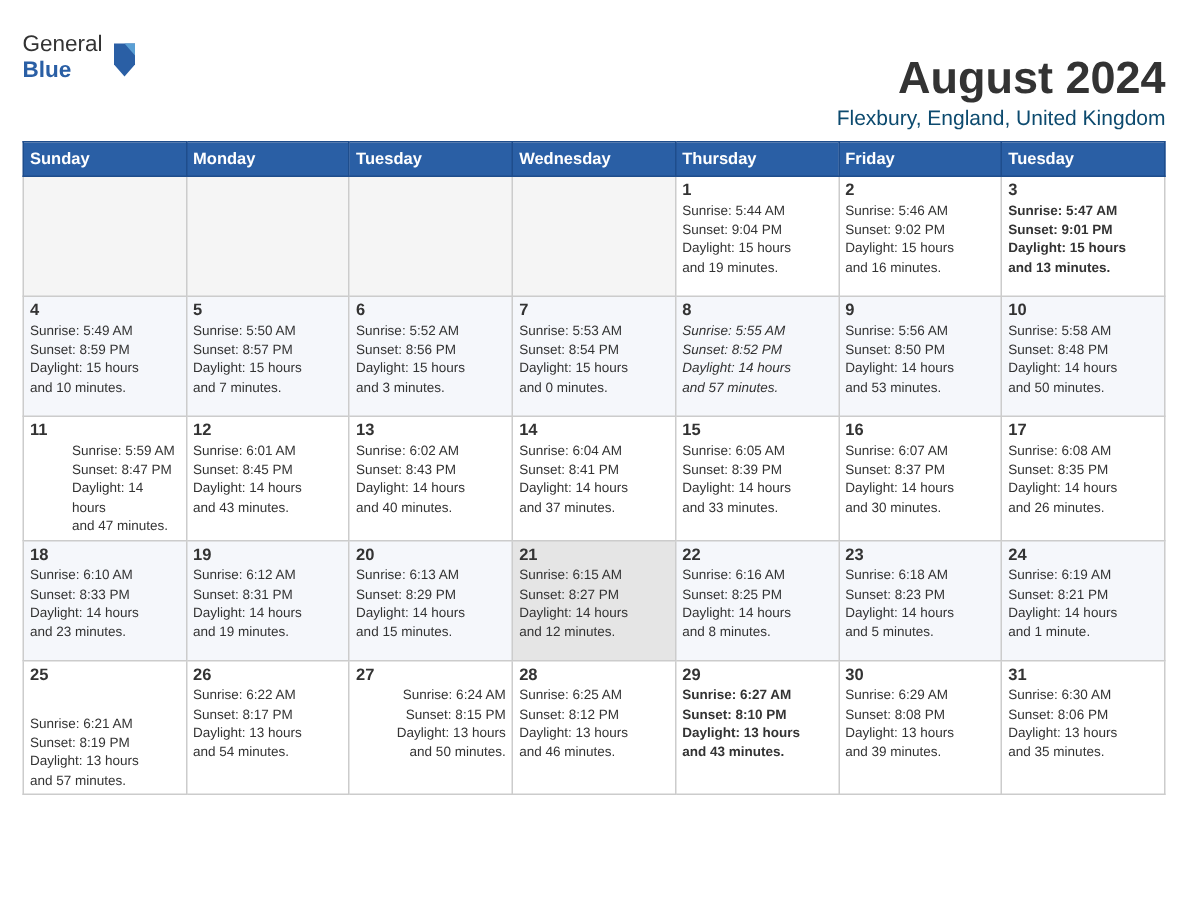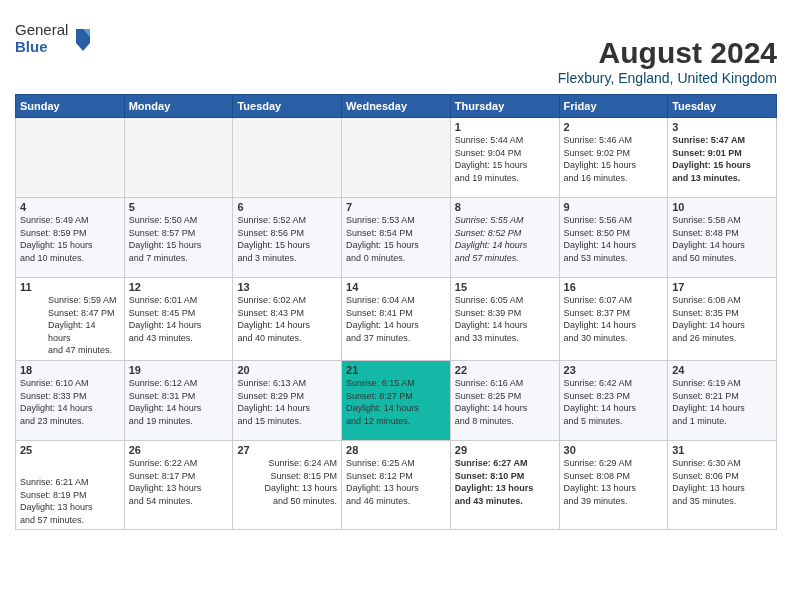--- a/index.html
+++ b/index.html
@@ -284,37 +284,37 @@
 Daylight: 14 hours
 and 19 minutes.</div>
           </td>
           <td style="background: rgb(245, 247, 251);">
             <span class="day-num">20</span>
             <div class="day-info" style="white-space: pre-line;">Sunrise: 6:13 AM
 Sunset: 8:29 PM
 Daylight: 14 hours
 and 15 minutes.</div>
           </td>
-          <td style="background: #14b8a6;">
+          <td style="background: #e5e5e5;">
             <span class="day-num">21</span>
             <div class="day-info" style="white-space: pre-line;">Sunrise: 6:15 AM
 Sunset: 8:27 PM
 Daylight: 14 hours
 and 12 minutes.</div>
           </td>
           <td style="background: rgb(245, 247, 251); margin-top: 31px;">
             <span class="day-num">22</span>
             <div class="day-info" style="white-space: pre-line;">Sunrise: 6:16 AM
 Sunset: 8:25 PM
 Daylight: 14 hours
 and 8 minutes.</div>
           </td>
           <td style="background: rgb(245, 247, 251);">
             <span class="day-num">23</span>
-            <div class="day-info" style="white-space: pre-line;">Sunrise: 6:42 AM
+            <div class="day-info" style="white-space: pre-line;">Sunrise: 6:18 AM
 Sunset: 8:23 PM
 Daylight: 14 hours
 and 5 minutes.</div>
           </td>
           <td style="background: rgb(245, 247, 251);">
             <span class="day-num">24</span>
             <div class="day-info" style="white-space: pre-line;">Sunrise: 6:19 AM
 Sunset: 8:21 PM
 Daylight: 14 hours
 and 1 minute.</div>

